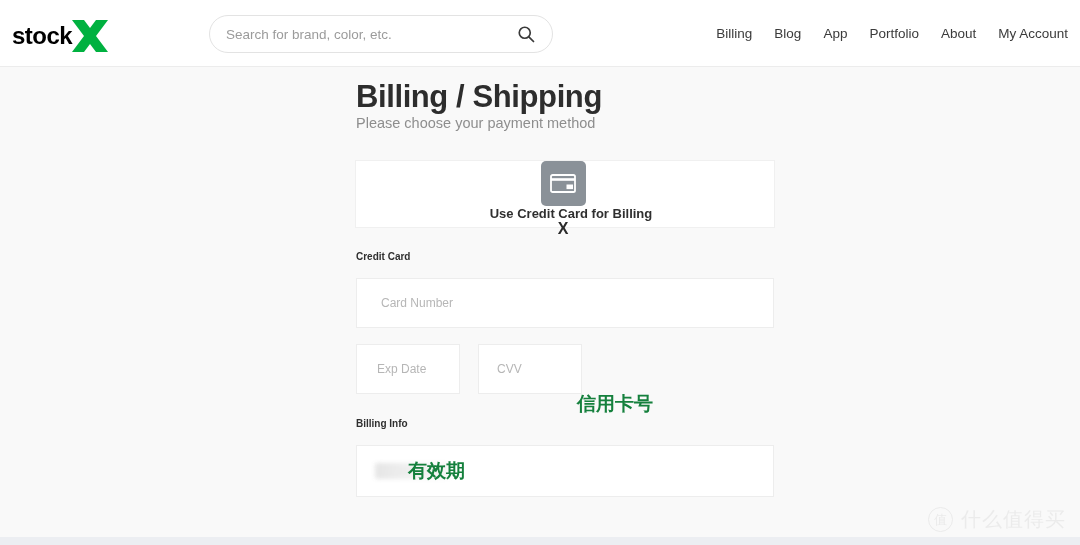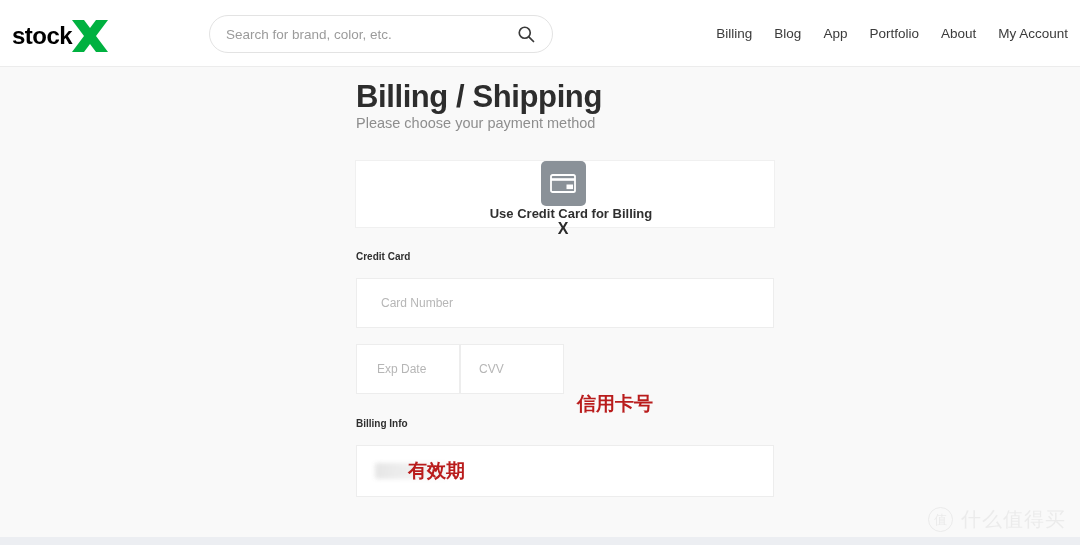--- a/index.html
+++ b/index.html
@@ -144,20 +144,21 @@
     width:100%;
     font-family:"Liberation Sans", sans-serif;
     font-size:12px;
     color:#4a4a4a;
   }
   .field input::placeholder{ color:#b6b6b6; }
 
   .field-row{
     margin-top:16px;
     display:flex;
+    gap:18px;
   }
   .field-row .field{
     margin-top:0;
     width:104px;
     flex:0 0 104px;
     padding:0 20px;
   }
   .field-row .field.cvv{ padding:0 18px; }
 
   .field.billing{
@@ -169,21 +170,21 @@
     width:75px; height:16px;
     border-radius:2px;
     background:linear-gradient(100deg,#e4e4e4 0%,#ededed 38%,#f2f2f2 70%,#f7f7f7 100%);
     filter:blur(2.2px);
     opacity:.95;
   }
 
   
   .annot{
     position:absolute;
-    color:#b91c1c;
+    color:#15803d;
     font-weight:bold;
     font-family:"DejaVu Sans", sans-serif;
     pointer-events:none;
     white-space:nowrap;
   }
   .annot-card{ left:577px; top:324px; font-size:19px; }
   .annot-exp{ left:408px; top:391px; font-size:19px; }
 
   
   .watermark{

